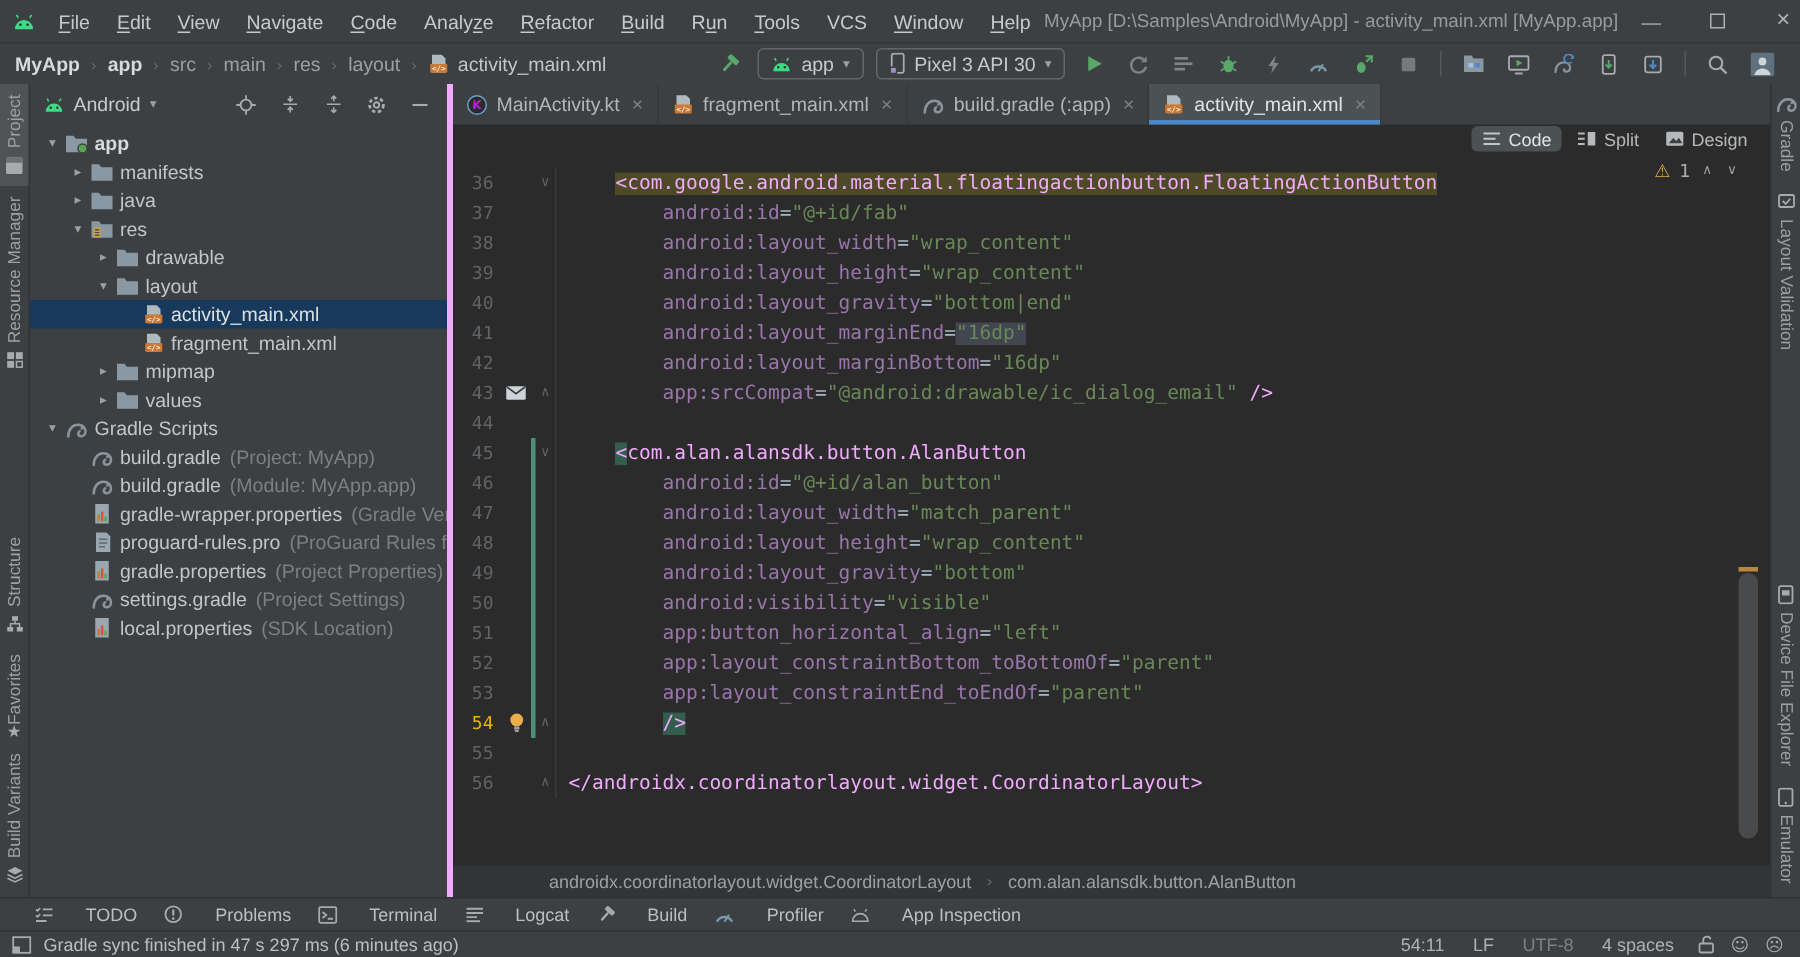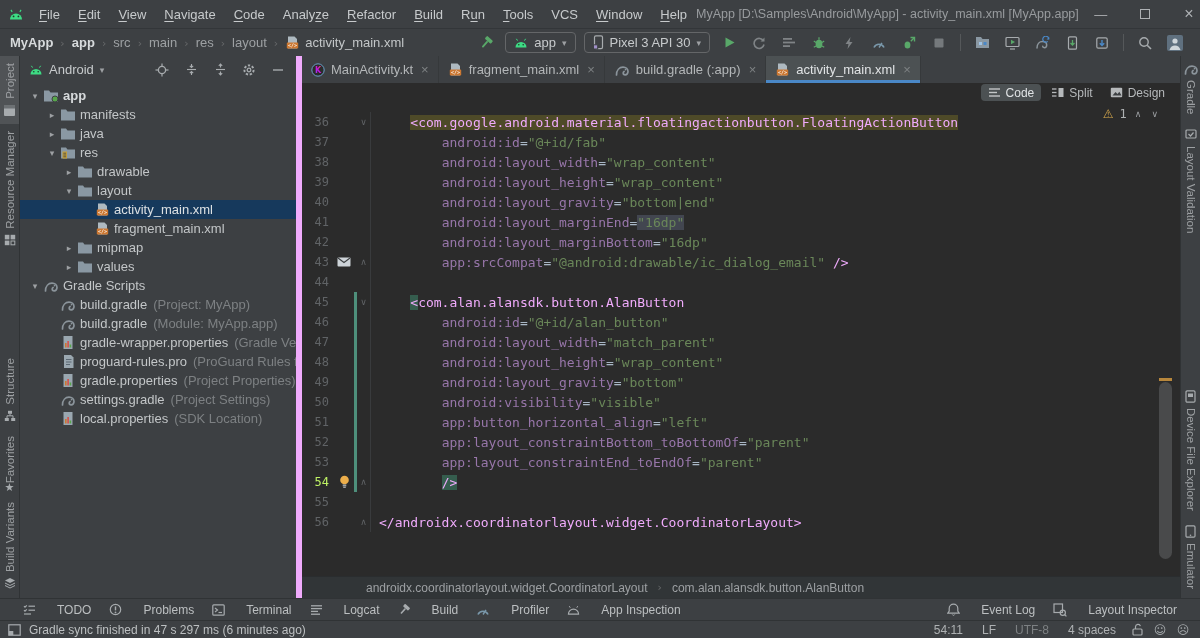--- a/index.html
+++ b/index.html
@@ -37,21 +37,21 @@
   #left-strip,#right-strip{width:20px;background:#3d4043;display:flex;flex-direction:column;align-items:center;flex:none}
   #left-strip{border-right:1px solid #303335}
   #right-strip{border-left:1px solid #303335}
   .vtab{display:flex;flex-direction:column;align-items:center;gap:5px;padding:7px 0;color:#9da0a3;font-size:11.5px;width:100%;cursor:default}
   .vtab .vlabel{writing-mode:vertical-rl;white-space:nowrap}
   .vtab.flip .vlabel{transform:rotate(180deg)}
   .vtab.active{background:rgba(255,255,255,.10)}
   .strip-bottom{margin-top:auto;display:flex;flex-direction:column;align-items:center;width:100%;margin-bottom:2px}
 
   
-  #project{width:282px;background:#3d4043;display:flex;flex-direction:column;border-right:6px solid #f0abfc;flex:none}
+  #project{width:282px;background:#3d4043;display:flex;flex-direction:column;border-right:4px solid #f0abfc;flex:none}
   #project-header{height:27px;display:flex;align-items:center;padding:0 9px;gap:6px;color:#c7cacc}
   #project-header .caret{font-size:9px;color:#9da0a3}
   .ph-icons{margin-left:auto;display:flex;gap:11px;align-items:center}
   #tree{flex:1;overflow:hidden;padding-top:3px}
   .trow{height:19px;display:flex;align-items:center;color:#c3c6c8;white-space:nowrap;cursor:default}
   .trow.selected{background:#16395c;color:#dce0e3}
   .trow.boldlbl .lbl{font-weight:bold;color:#d7dadc}
   .trow .ann{color:#7d8083;margin-left:6px}
   .chev{width:14px;text-align:center;color:#9da0a3;font-family:"DejaVu Sans",sans-serif;font-size:9px;flex:none}
   .ticon{width:18px;display:flex;justify-content:center;margin-right:3px;flex:none}
@@ -63,21 +63,21 @@
   .tab.active{background:#4c5153;color:#e0e3e5}
   .tab.active::after{content:"";position:absolute;left:0;right:0;bottom:0;height:3px;background:#4a88c7}
   .tab .close{color:#7e8284;margin-left:2px;font-size:13px}
   #mode-row{height:19px;display:flex;justify-content:flex-end;align-items:center;padding-right:8px;gap:3px;flex:none}
   .mode{display:flex;align-items:center;gap:5px;padding:1px 7px;border-radius:4px;color:#b6b9bb;font-size:12px;height:17px}
   .mode.active{background:#4c5153;color:#e0e3e5}
 
   #code-wrap{flex:1;position:relative;overflow:hidden;padding-top:10px;font-family:"DejaVu Sans Mono",monospace;font-size:13px}
   .cline{height:20px;display:flex;align-items:center}
   .lnum{width:32px;text-align:right;color:#606366;font-size:12px;padding-right:5px;flex:none;font-family:"DejaVu Sans Mono",monospace}
-  .lnum.caret-num{color:#bef264}
+  .lnum.caret-num{color:#eab308}
   .gslot{width:20px;flex:none;display:flex;justify-content:center;align-items:center;gap:1px}
   .vbar{width:3px;flex:none;height:20px}
   .vbar.on{background:#4e8f7b}
   .fslot{width:14px;flex:none;text-align:center;color:#606366;font-size:9px;font-family:"DejaVu Sans",sans-serif;border-right:1px solid #393b3d;height:20px;line-height:20px}
   .ctext{white-space:pre;padding-left:8px}
   .tok.pn{color:#a9b7c6}
   .tok.tag{color:#f0abfc}
   .tok.attr{color:#9876aa}
   .tok.val{color:#6a8759}
   .tok.hl-olive{background:#4e4a28}
@@ -1036,41 +1036,20 @@
       <span class="bitem">
         <span class="icon">
           <svg width="13" height="10" viewBox="0 0 14 10">
             <path d="M1.5 9.5a5.5 5.5 0 0 1 11 0z" fill="none" stroke="#a7abae" stroke-width="1.2"></path>
             <line x1="3.5" y1="2.6" x2="2.4" y2="0.8" stroke="#a7abae"></line>
             <line x1="10.5" y1="2.6" x2="11.6" y2="0.8" stroke="#a7abae"></line>
           </svg>
         </span>
         <span>App Inspection</span>
       </span>
-      <span class="bright">
-        <span class="bitem">
-          <span class="icon">
-            <svg width="13" height="13" viewBox="0 0 13 13">
-              <path d="M6.5 1.2a4.3 4.3 0 0 1 4.3 4.3v2.6l1.4 2H.8l1.4-2V5.5A4.3 4.3 0 0 1 6.5 1.2z" fill="none" stroke="#a7abae" stroke-width="1.2"></path>
-              <path d="M5.3 11.5a1.3 1.3 0 0 0 2.4 0" fill="none" stroke="#a7abae"></path>
-            </svg>
-          </span>
-          <span>Event Log</span>
-        </span>
-        <span class="bitem">
-          <span class="icon">
-            <svg width="14" height="14" viewBox="0 0 14 14">
-              <rect x="1" y="1" width="8.5" height="8.5" fill="none" stroke="#a7abae" stroke-width="1.2"></rect>
-              <circle cx="9.8" cy="9.8" r="2.6" fill="none" stroke="#a7abae" stroke-width="1.2"></circle>
-              <line x1="11.6" y1="11.6" x2="13.4" y2="13.4" stroke="#a7abae" stroke-width="1.3"></line>
-            </svg>
-          </span>
-          <span>Layout Inspector</span>
-        </span>
-      </span>
     </div>
 
   <div id="status-bar">
     <span class="icon" id="sb-toggle">
         <svg width="13" height="12" viewBox="0 0 13 12">
           <rect x="0.8" y="0.8" width="11.4" height="10.4" fill="none" stroke="#a7abae" stroke-width="1.2"></rect>
           <rect x="0.8" y="7" width="4.5" height="4.2" fill="#a7abae"></rect>
         </svg>
       </span>
     <span id="status-message">Gradle sync finished in 47 s 297 ms (6 minutes ago)</span>

